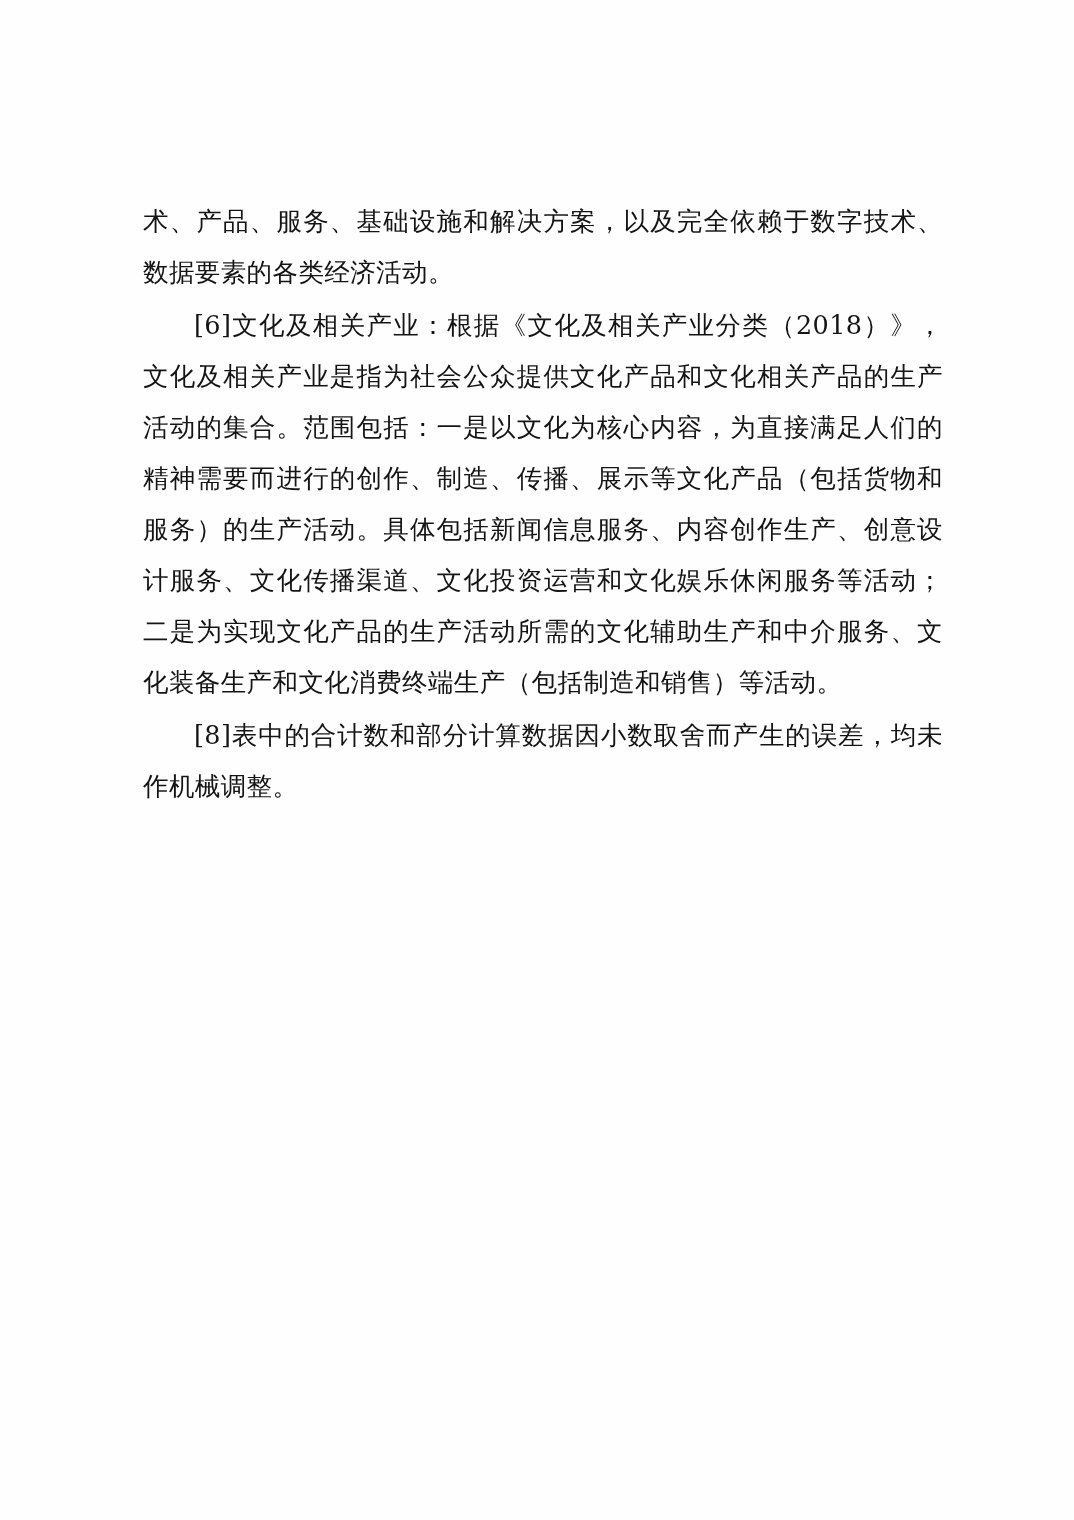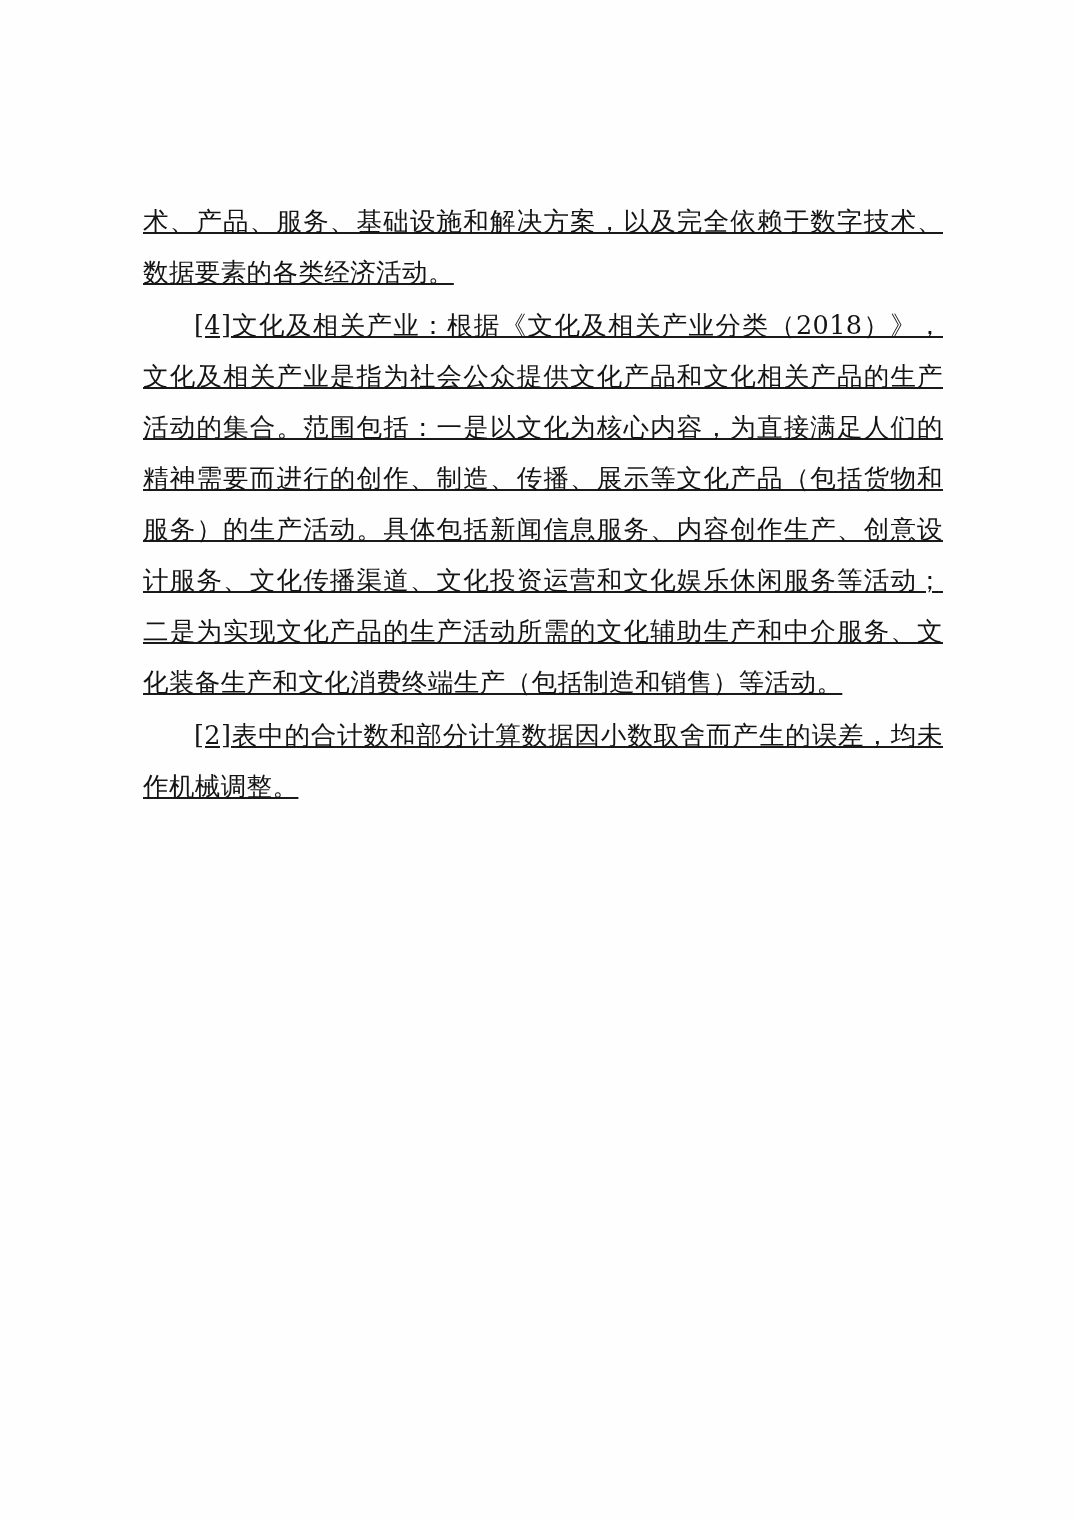--- a/index.html
+++ b/index.html
@@ -20,21 +20,20 @@
     width: 1074px;
     height: 1520px;
     background: #fefefe;
     box-sizing: border-box;
   }
   .content {
     position: absolute;
     left: 143px;
     top: 196px;
     width: 800px;
-    text-decoration: underline;
   }
   .para {
     font-size: 25.5px;
     line-height: 51px;
     letter-spacing: 0.4px;
     text-align: justify;
     text-justify: inter-character;
     margin: 0 0 2px 0;
     color: #141414;
     font-family: "DejaVu Serif", "Liberation Serif", serif;
@@ -45,16 +44,16 @@
   .para.first {
     text-indent: 0;
   }
 </style>
 </head>
 <body>
 
 <div class="page">
   <div class="content">
     <p class="para first">术、产品、服务、基础设施和解决方案，以及完全依赖于数字技术、数据要素的各类经济活动。</p>
-    <p class="para indent">[4]文化及相关产业：根据《文化及相关产业分类（2018）》，文化及相关产业是指为社会公众提供文化产品和文化相关产品的生产活动的集合。范围包括：一是以文化为核心内容，为直接满足人们的精神需要而进行的创作、制造、传播、展示等文化产品（包括货物和服务）的生产活动。具体包括新闻信息服务、内容创作生产、创意设计服务、文化传播渠道、文化投资运营和文化娱乐休闲服务等活动；二是为实现文化产品的生产活动所需的文化辅助生产和中介服务、文化装备生产和文化消费终端生产（包括制造和销售）等活动。</p>
-    <p class="para indent">[2]表中的合计数和部分计算数据因小数取舍而产生的误差，均未作机械调整。</p>
+    <p class="para indent">[6]文化及相关产业：根据《文化及相关产业分类（2018）》，文化及相关产业是指为社会公众提供文化产品和文化相关产品的生产活动的集合。范围包括：一是以文化为核心内容，为直接满足人们的精神需要而进行的创作、制造、传播、展示等文化产品（包括货物和服务）的生产活动。具体包括新闻信息服务、内容创作生产、创意设计服务、文化传播渠道、文化投资运营和文化娱乐休闲服务等活动；二是为实现文化产品的生产活动所需的文化辅助生产和中介服务、文化装备生产和文化消费终端生产（包括制造和销售）等活动。</p>
+    <p class="para indent">[8]表中的合计数和部分计算数据因小数取舍而产生的误差，均未作机械调整。</p>
   </div>
 </div>
 
 </body></html>

